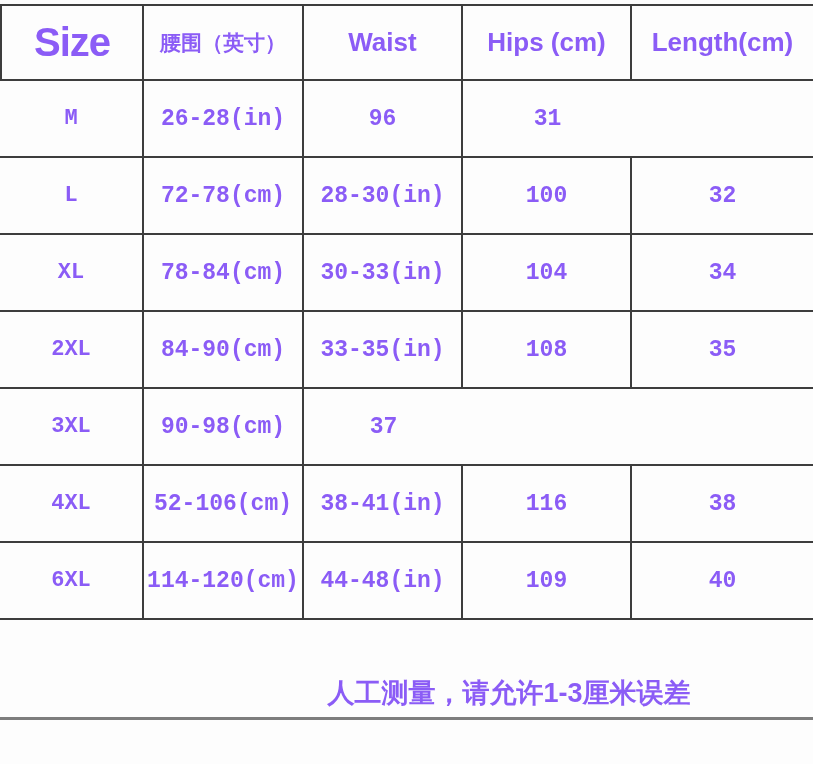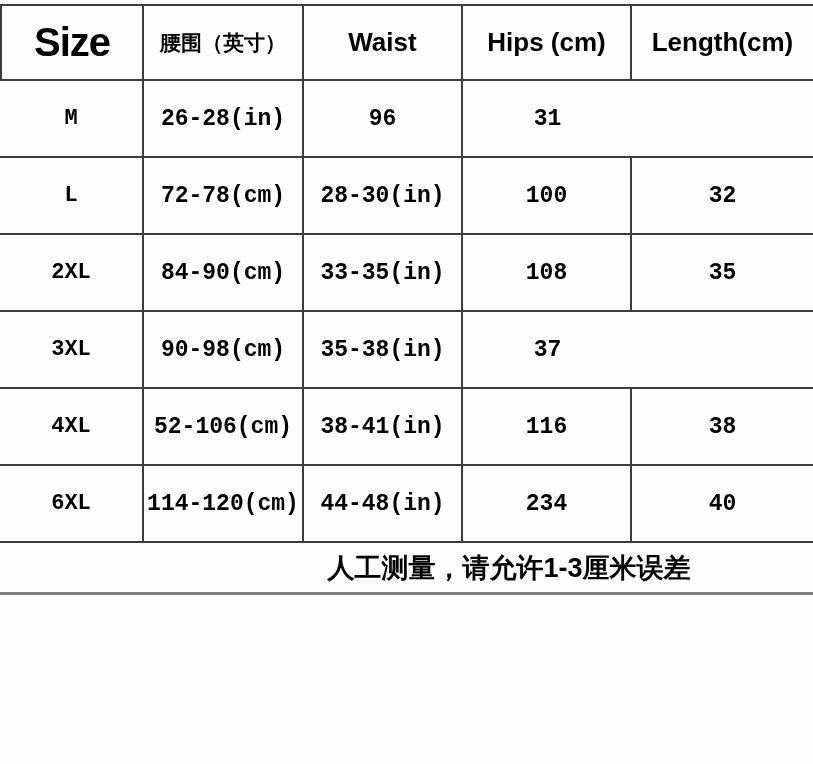--- a/index.html
+++ b/index.html
@@ -1,21 +1,21 @@
 <!DOCTYPE html>
 <html><head>
 <meta charset="utf-8">
 <style>
   html, body { margin: 0; padding: 0; background: #ffffff; }
   .sheet {
     position: relative;
     width: 813px;
     height: 764px;
     background: #fdfdfd;
-    color: #000000;
+    color: #8b5cf6;
     overflow: hidden;
     font-family: "Liberation Sans", sans-serif;
   }
   .table {
     margin-top: 4px;
     border-top: 2px solid #3d3d3d;
   }
   .row {
     display: grid;
     grid-template-columns: 144px 160px 159px 169px 181px;
@@ -62,20 +62,21 @@
     height: 52px;
     box-sizing: border-box;
     border-bottom: 3px solid #7d7d7d;
     display: flex;
     align-items: center;
     justify-content: center;
     padding-left: 205px;
     font-size: 27px;
     font-weight: bold;
     white-space: nowrap;
+    margin-top: 48px;
   }
 </style>
 </head>
 <body>
 
 <div class="sheet">
   <div class="table">
 
     <div class="row header">
       <div class="cell c0 hsize">Size</div>
@@ -93,48 +94,54 @@
     </div>
 
     <div class="row data">
       <div class="cell c0 mono sizecol">L</div>
       <div class="cell c1 mono">72-78(cm)</div>
       <div class="cell c2 mono">28-30(in)</div>
       <div class="cell c3 mono">100</div>
       <div class="cell c4 mono">32</div>
     </div>
 
+    <div class="row data">
+      <div class="cell c0 mono sizecol">XL</div>
+      <div class="cell c1 mono">78-84(cm)</div>
+      <div class="cell c2 mono">30-33(in)</div>
+      <div class="cell c3 mono">104</div>
+      <div class="cell c4 mono">34</div>
+    </div>
 
     <div class="row data">
       <div class="cell c0 mono sizecol">2XL</div>
       <div class="cell c1 mono">84-90(cm)</div>
       <div class="cell c2 mono">33-35(in)</div>
       <div class="cell c3 mono">108</div>
       <div class="cell c4 mono">35</div>
     </div>
 
     <div class="row data">
       <div class="cell c0 mono sizecol">3XL</div>
       <div class="cell c1 mono">90-98(cm)</div>
-      <div class="cell c2 mono">35-38(in)</div>
       <div class="cell c4 mono">37</div>
     </div>
 
     <div class="row data">
       <div class="cell c0 mono sizecol">4XL</div>
       <div class="cell c1 mono">52-106(cm)</div>
       <div class="cell c2 mono">38-41(in)</div>
       <div class="cell c3 mono">116</div>
       <div class="cell c4 mono">38</div>
     </div>
 
 
     <div class="row data">
       <div class="cell c0 mono sizecol">6XL</div>
       <div class="cell c1 mono">114-120(cm)</div>
       <div class="cell c2 mono">44-48(in)</div>
-      <div class="cell c3 mono">234</div>
+      <div class="cell c3 mono">109</div>
       <div class="cell c4 mono">40</div>
     </div>
 
     <div class="footer">人工测量，请允许1-3厘米误差</div>
   </div>
 </div>
 
 </body></html>

